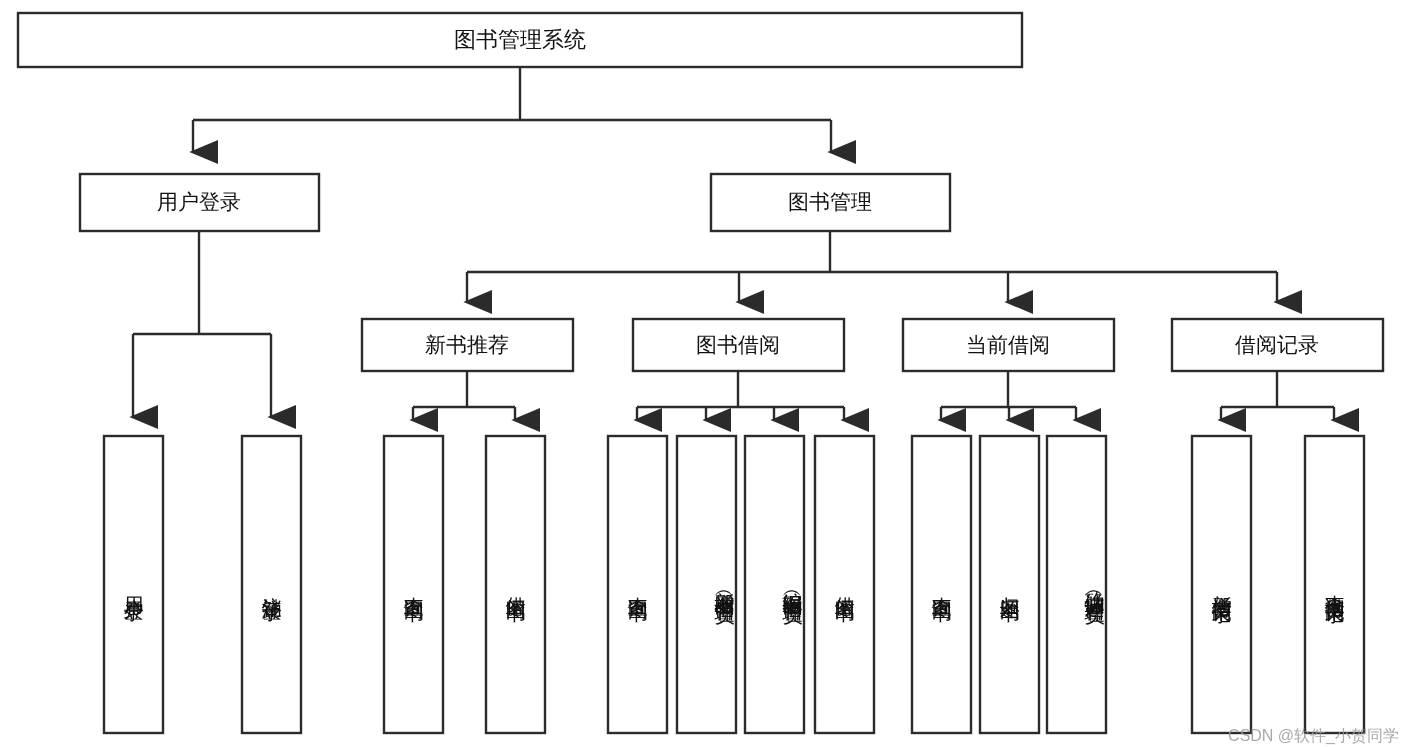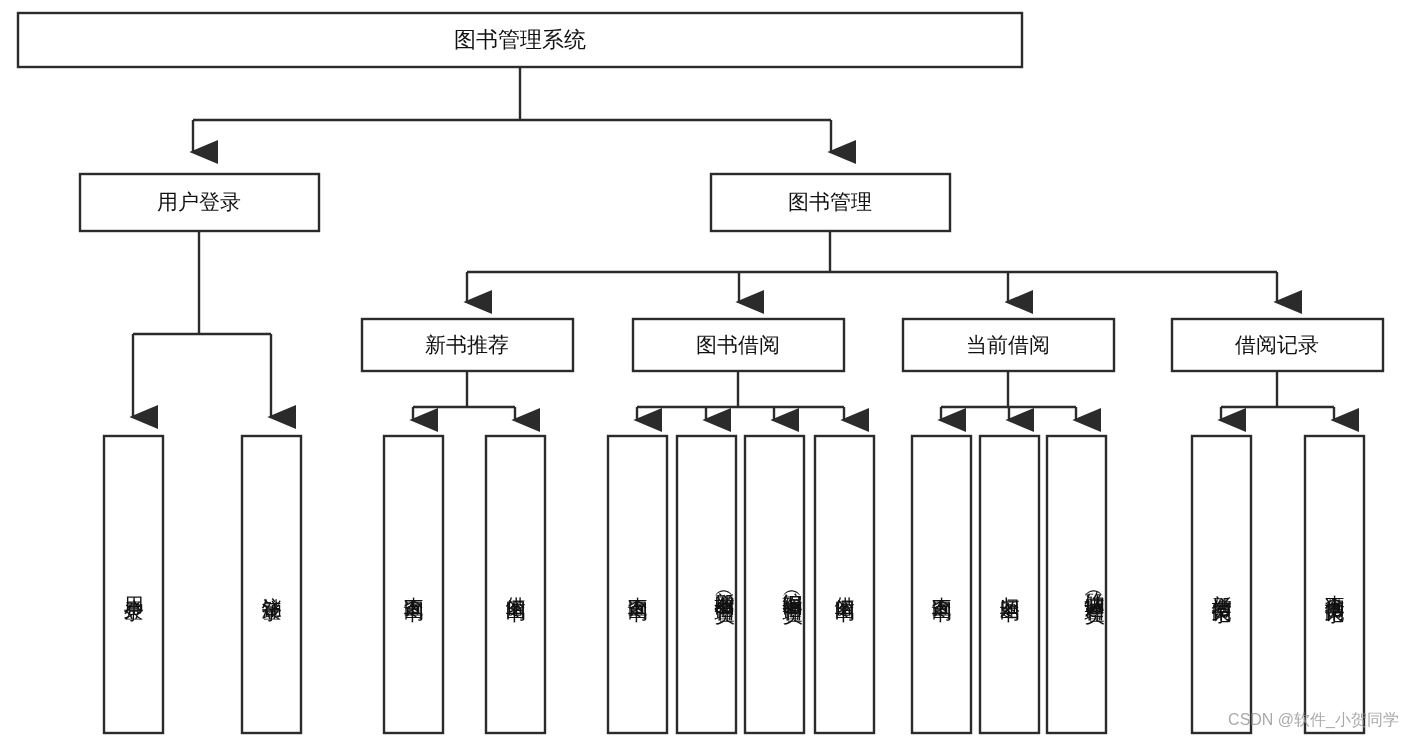--- a/index.html
+++ b/index.html
@@ -67,21 +67,21 @@
     display: flex;
     align-items: center;
     justify-content: center;
     text-align: center;
     white-space: nowrap;
     pointer-events: none;
   }
   .watermark {
     position: absolute;
     right: 6px;
-    bottom: 16px;
+    bottom: 0;
     font-family: "Liberation Sans", sans-serif;
     font-size: 16px;
     color: #9a9a9a;
     opacity: 0.85;
     white-space: nowrap;
   }
 </style>
 </head>
 <body>
 

